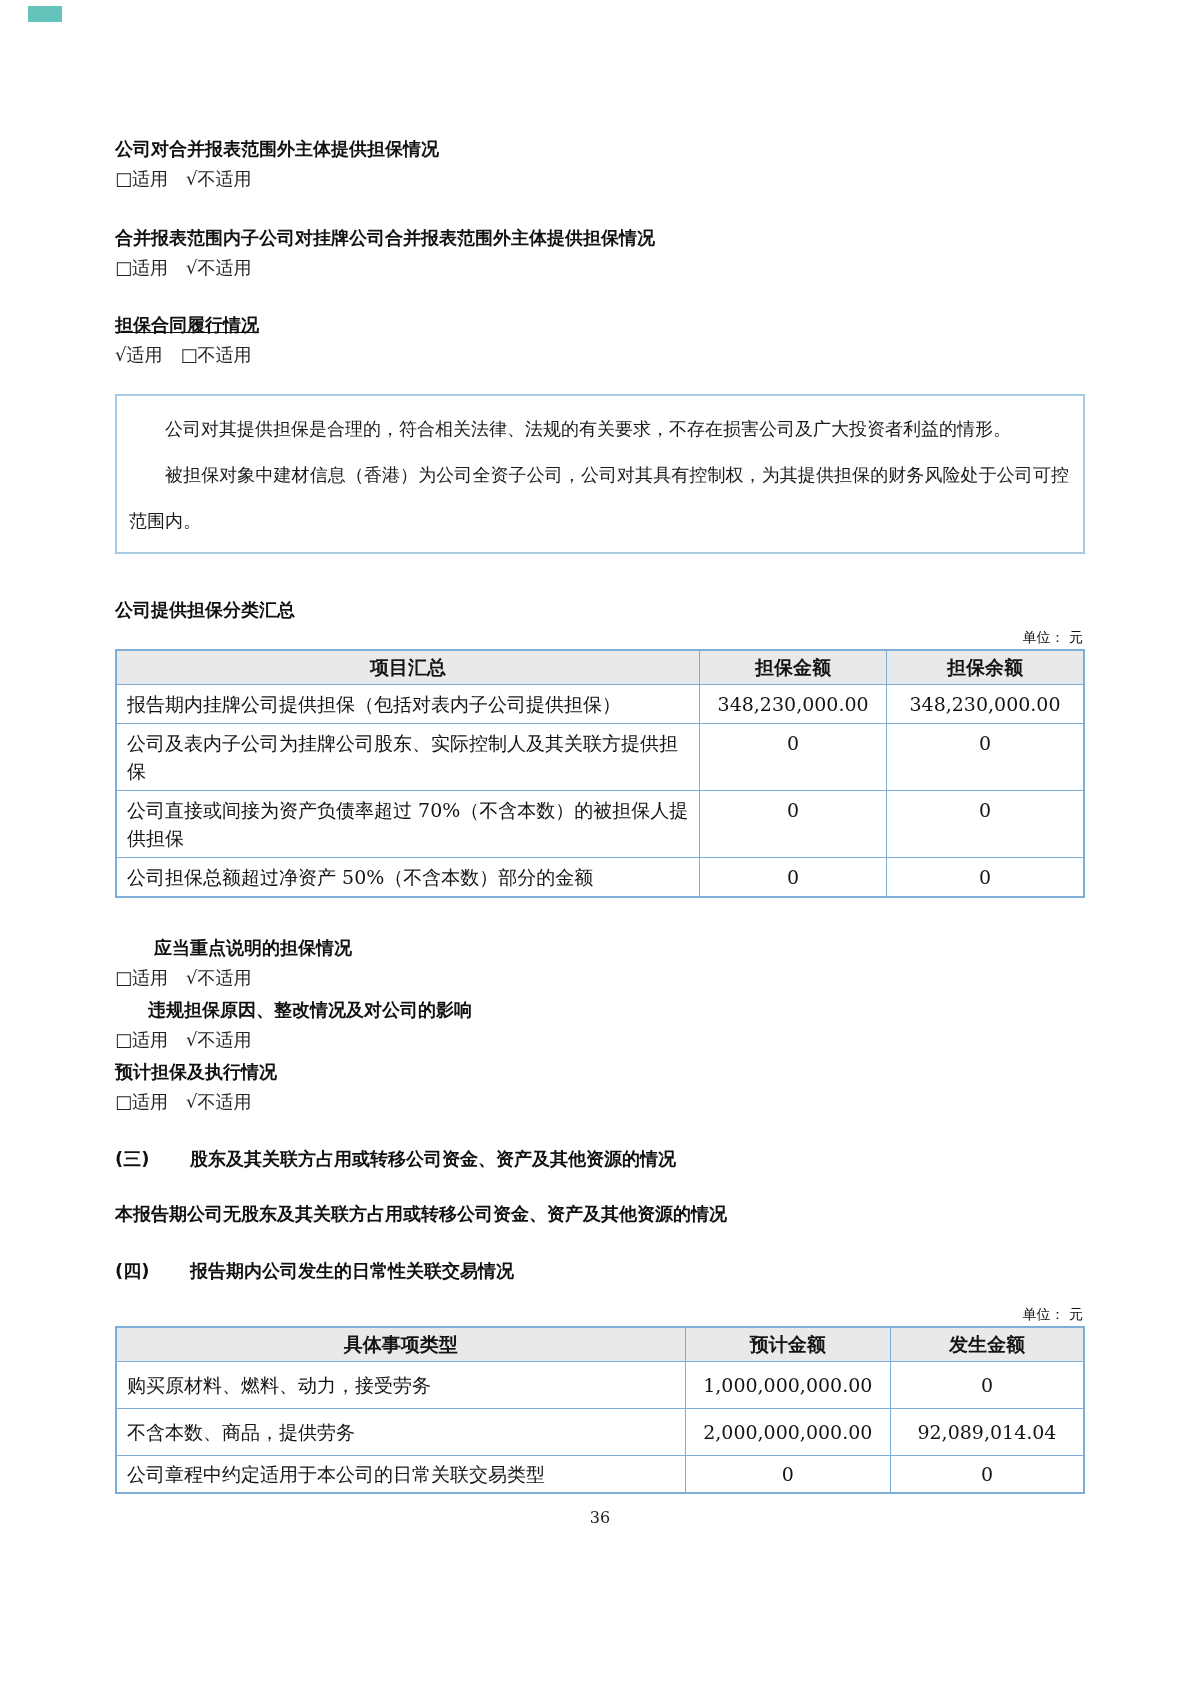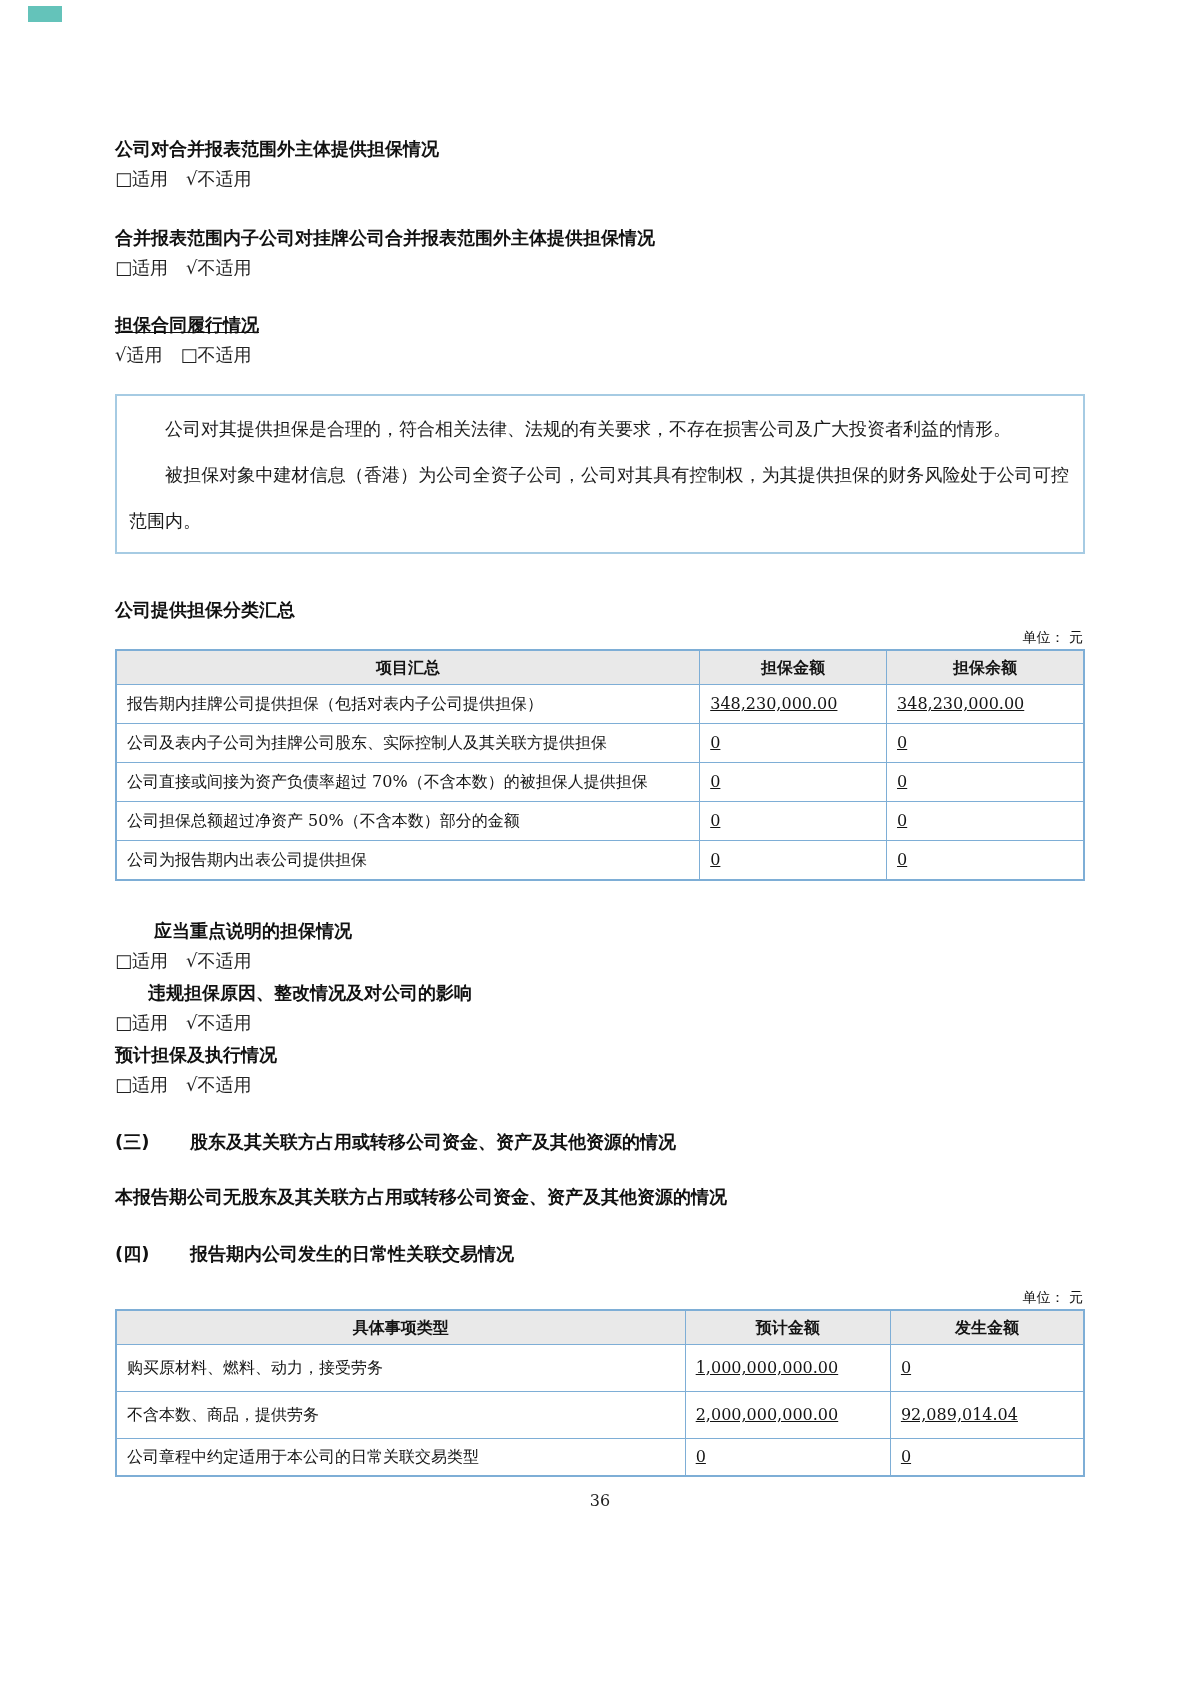--- a/index.html
+++ b/index.html
@@ -18,29 +18,29 @@
   .gap-lg{margin-top:36px;}
   .gap-md{margin-top:34px;text-decoration:underline;}
   .note-box{
     margin-top:28px;border:2px solid #a6cbe3;padding:10px 14px 8px 12px;
     font-size:18px;color:#1a1a1a;
   }
   .note-box p{margin:0;text-indent:2em;line-height:46px;text-align:justify;}
   .unit{font-size:14px;text-align:right;margin:8px 2px 2px 0;color:#111;}
   table.doc{
     border-collapse:collapse;width:970px;table-layout:fixed;
-    border:2px solid #7eaed6;font-size:16px;
+    border:2px solid #7eaed6;font-size:19px;
   }
   table.doc th,table.doc td{border:1px solid #7eaed6;vertical-align:top;}
   table.doc th{
     background:#e9e9e9;font-weight:bold;text-align:center;
     padding:5px 4px;line-height:23px;
   }
   table.doc td{padding:5px 10px;line-height:28px;}
-  td.c-num{text-align:left;text-decoration:underline;}
+  td.c-num{text-align:center;}
   table.tall td{padding-top:9px;padding-bottom:9px;margin-top:33px;}
   .sec-head{display:flex;margin-top:34px;}
   .sec-head .num{width:75px;flex:0 0 75px;}
   .statement{margin-top:32px;}
   .page-no{
     text-align:center;font-size:16px;margin-top:14px;color:#222;
     font-family:"DejaVu Serif","Liberation Serif",serif;
   }
 </style>
 </head>
@@ -94,25 +94,20 @@
       <tr>
         <td class="c-item">公司直接或间接为资产负债率超过 70%（不含本数）的被担保人提供担保</td>
         <td class="c-num">0</td>
         <td class="c-num">0</td>
       </tr>
       <tr>
         <td class="c-item">公司担保总额超过净资产 50%（不含本数）部分的金额</td>
         <td class="c-num">0</td>
         <td class="c-num">0</td>
       </tr>
-      <tr>
-        <td class="c-item">公司为报告期内出表公司提供担保</td>
-        <td class="c-num">0</td>
-        <td class="c-num">0</td>
-      </tr>
     </tbody>
   </table>
 
   <p class="h" style="margin-top:38px;margin-left:39px;">应当重点说明的担保情况</p>
   <p class="cb">□适用　√不适用</p>
 
   <p class="h" style="margin-top:9px;margin-left:33px;">违规担保原因、整改情况及对公司的影响</p>
   <p class="cb">□适用　√不适用</p>
 
   <p class="h" style="margin-top:9px;">预计担保及执行情况</p>

